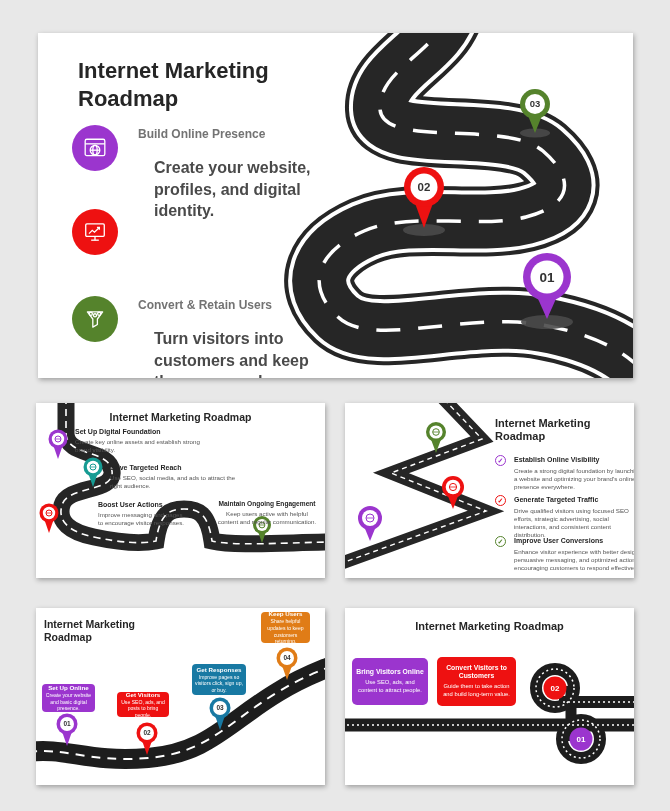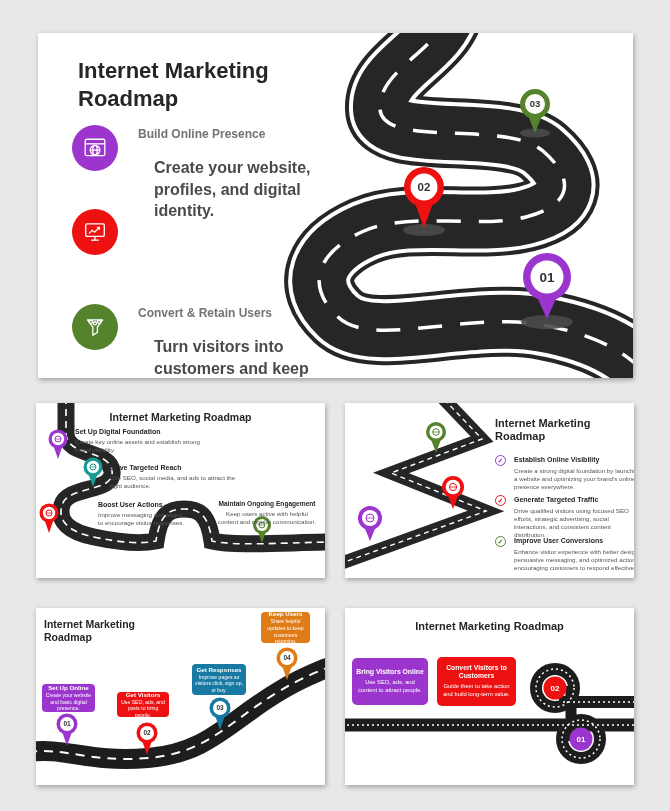--- a/index.html
+++ b/index.html
@@ -98,21 +98,21 @@
           <line x1="11" y1="15" x2="11" y2="18.5"></line>
           <line x1="7.5" y1="18.5" x2="14.5" y2="18.5"></line>
         <polyline points="5.5,12.5 8.5,9.5 10.5,11.2 15,6.8"></polyline>
           <polyline points="12.8,6.8 15,6.8 15,9"></polyline>
       </svg>
     </div>
     <div>
     </div>
   </div>
 
-  <div class="abs main-item" style="top:271px;">
+  <div class="abs main-item" style="top:263px;">
     <div class="main-icon-circle" style="background: rgb(85, 131, 44);">
       <svg width="24" height="24" viewBox="0 0 22 22" style="position:static" fill="none" stroke="#ffffff" stroke-width="1.2">
         <path d="M4,4.5 H18 L13.2,11 V16 L9,18.5 V11 Z" stroke-linejoin="round"></path>
         <circle cx="7.2" cy="6.2" r="1.4"></circle>
           <circle cx="11" cy="7.6" r="1.4"></circle>
           <circle cx="14.8" cy="6.2" r="1.4"></circle>
       </svg>
     </div>
     <div>
       <h3>Convert &amp; Retain Users</h3>

